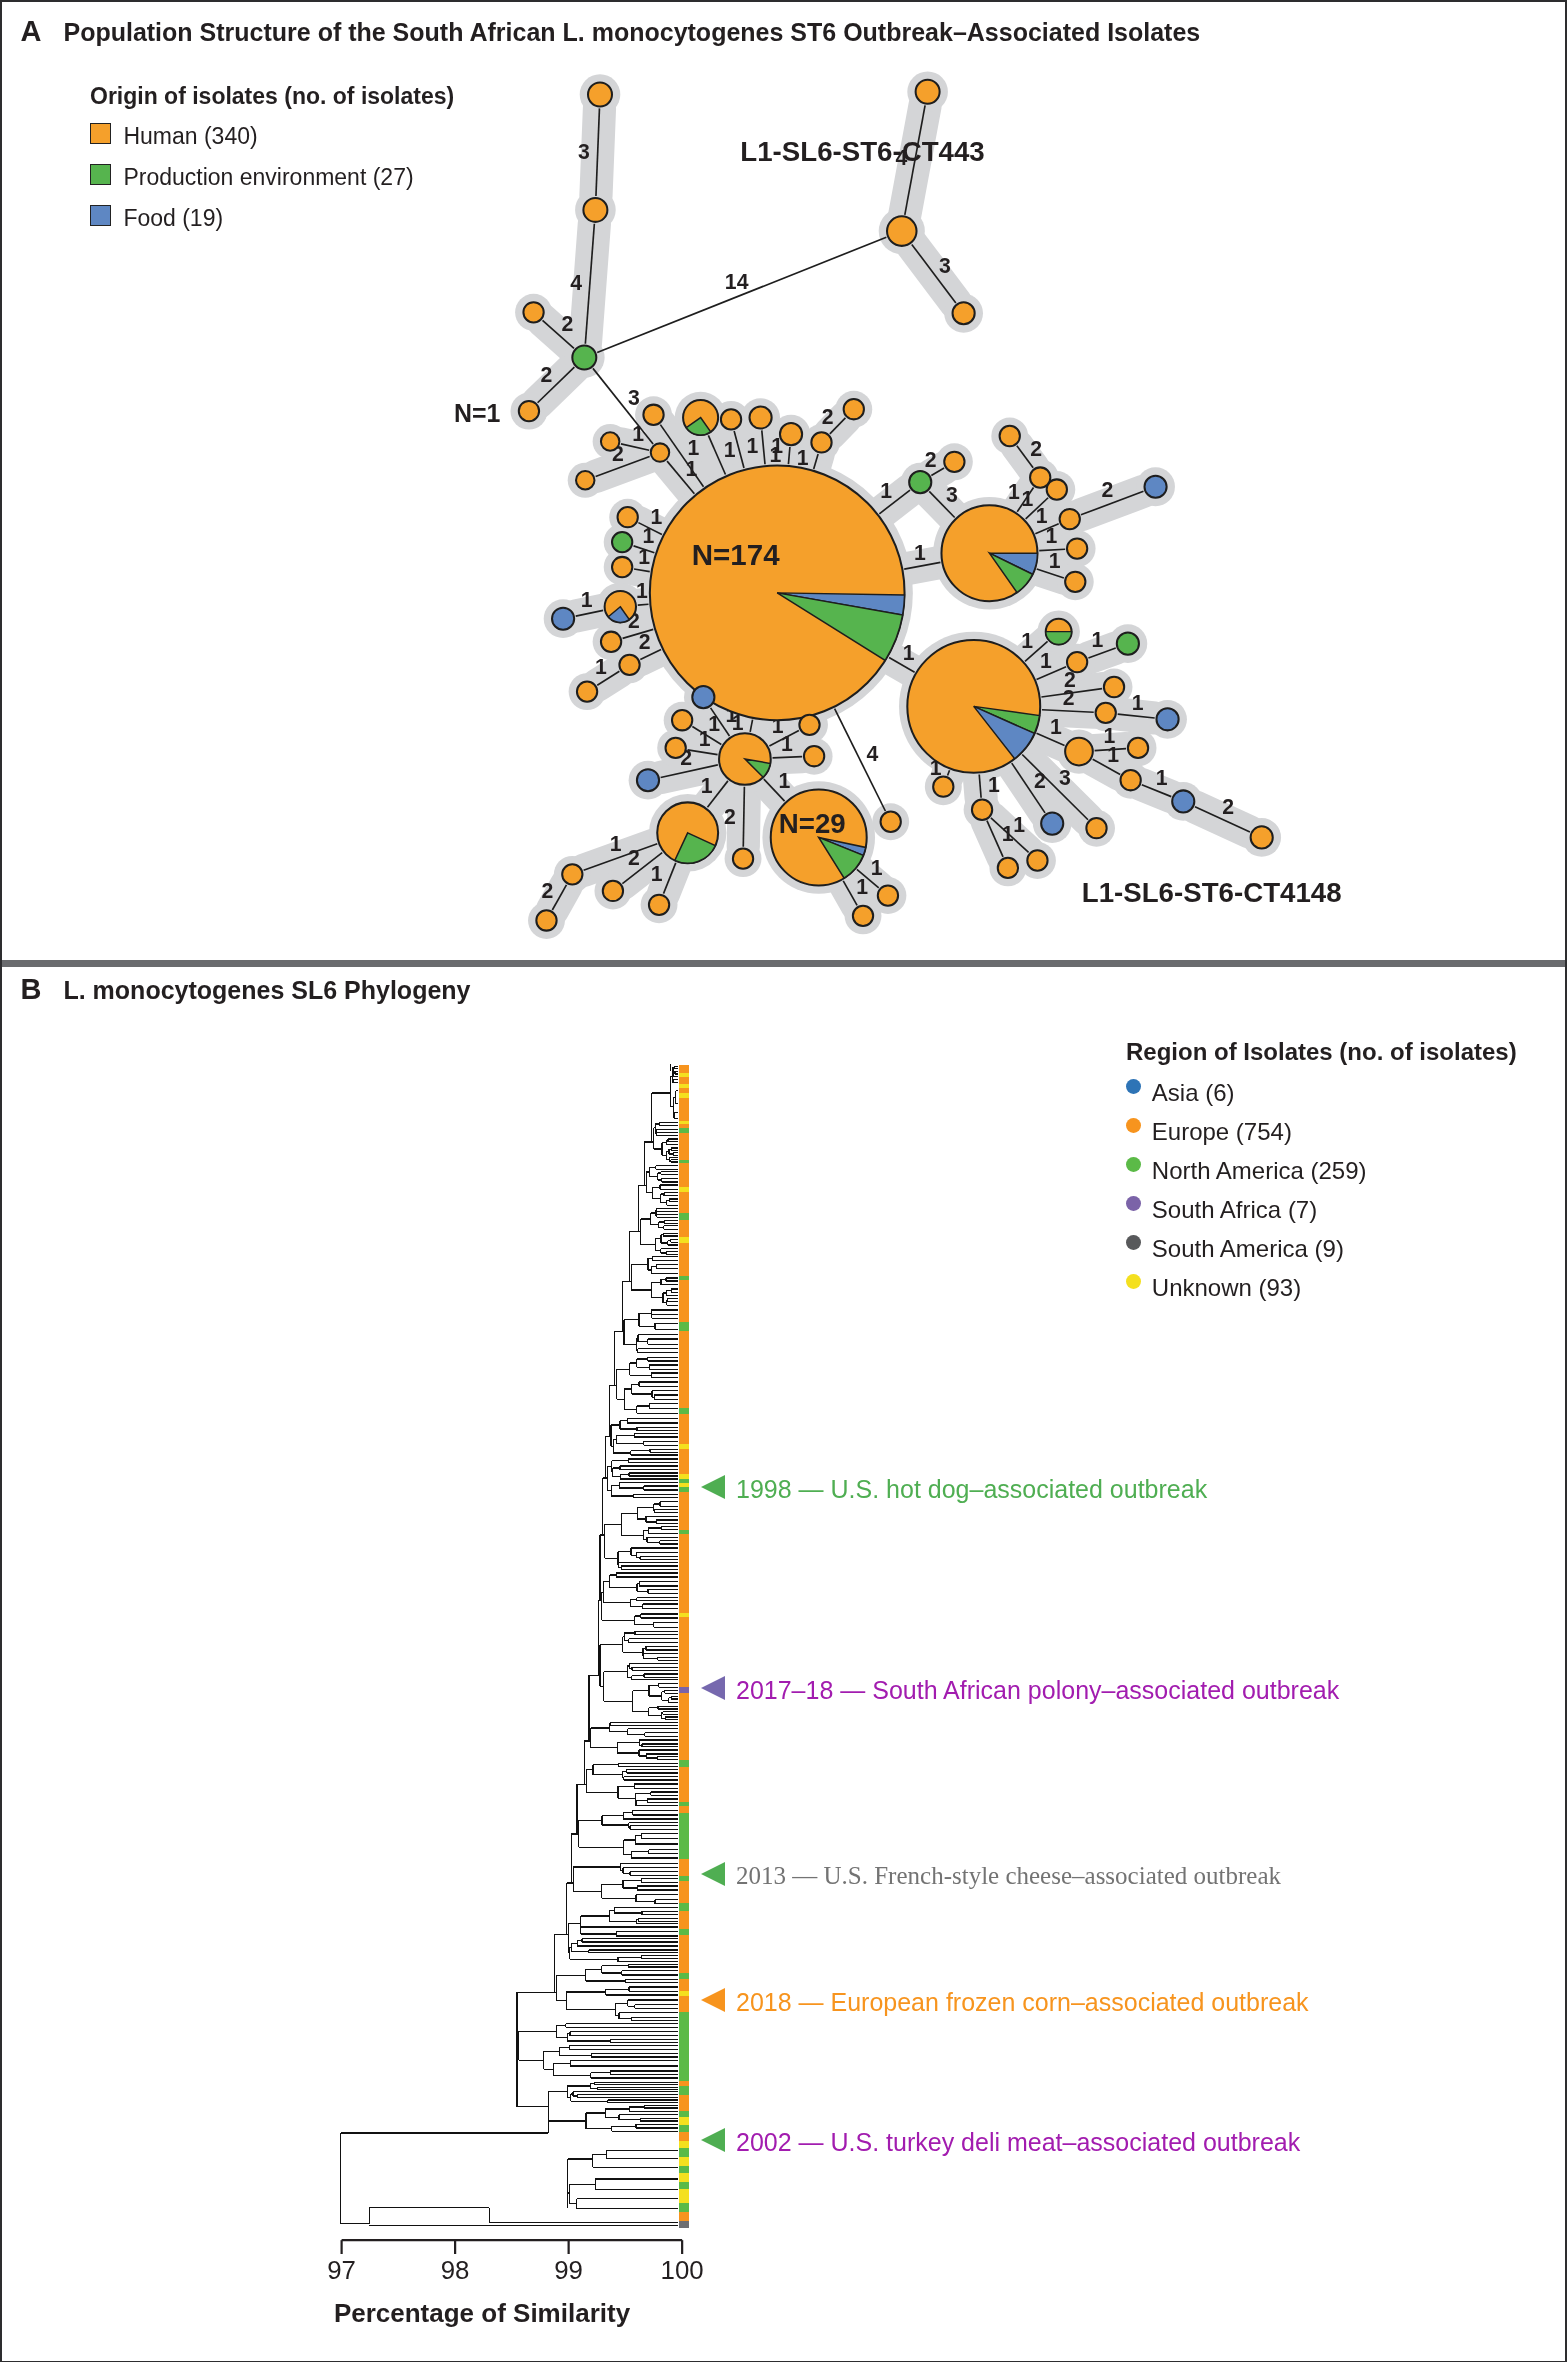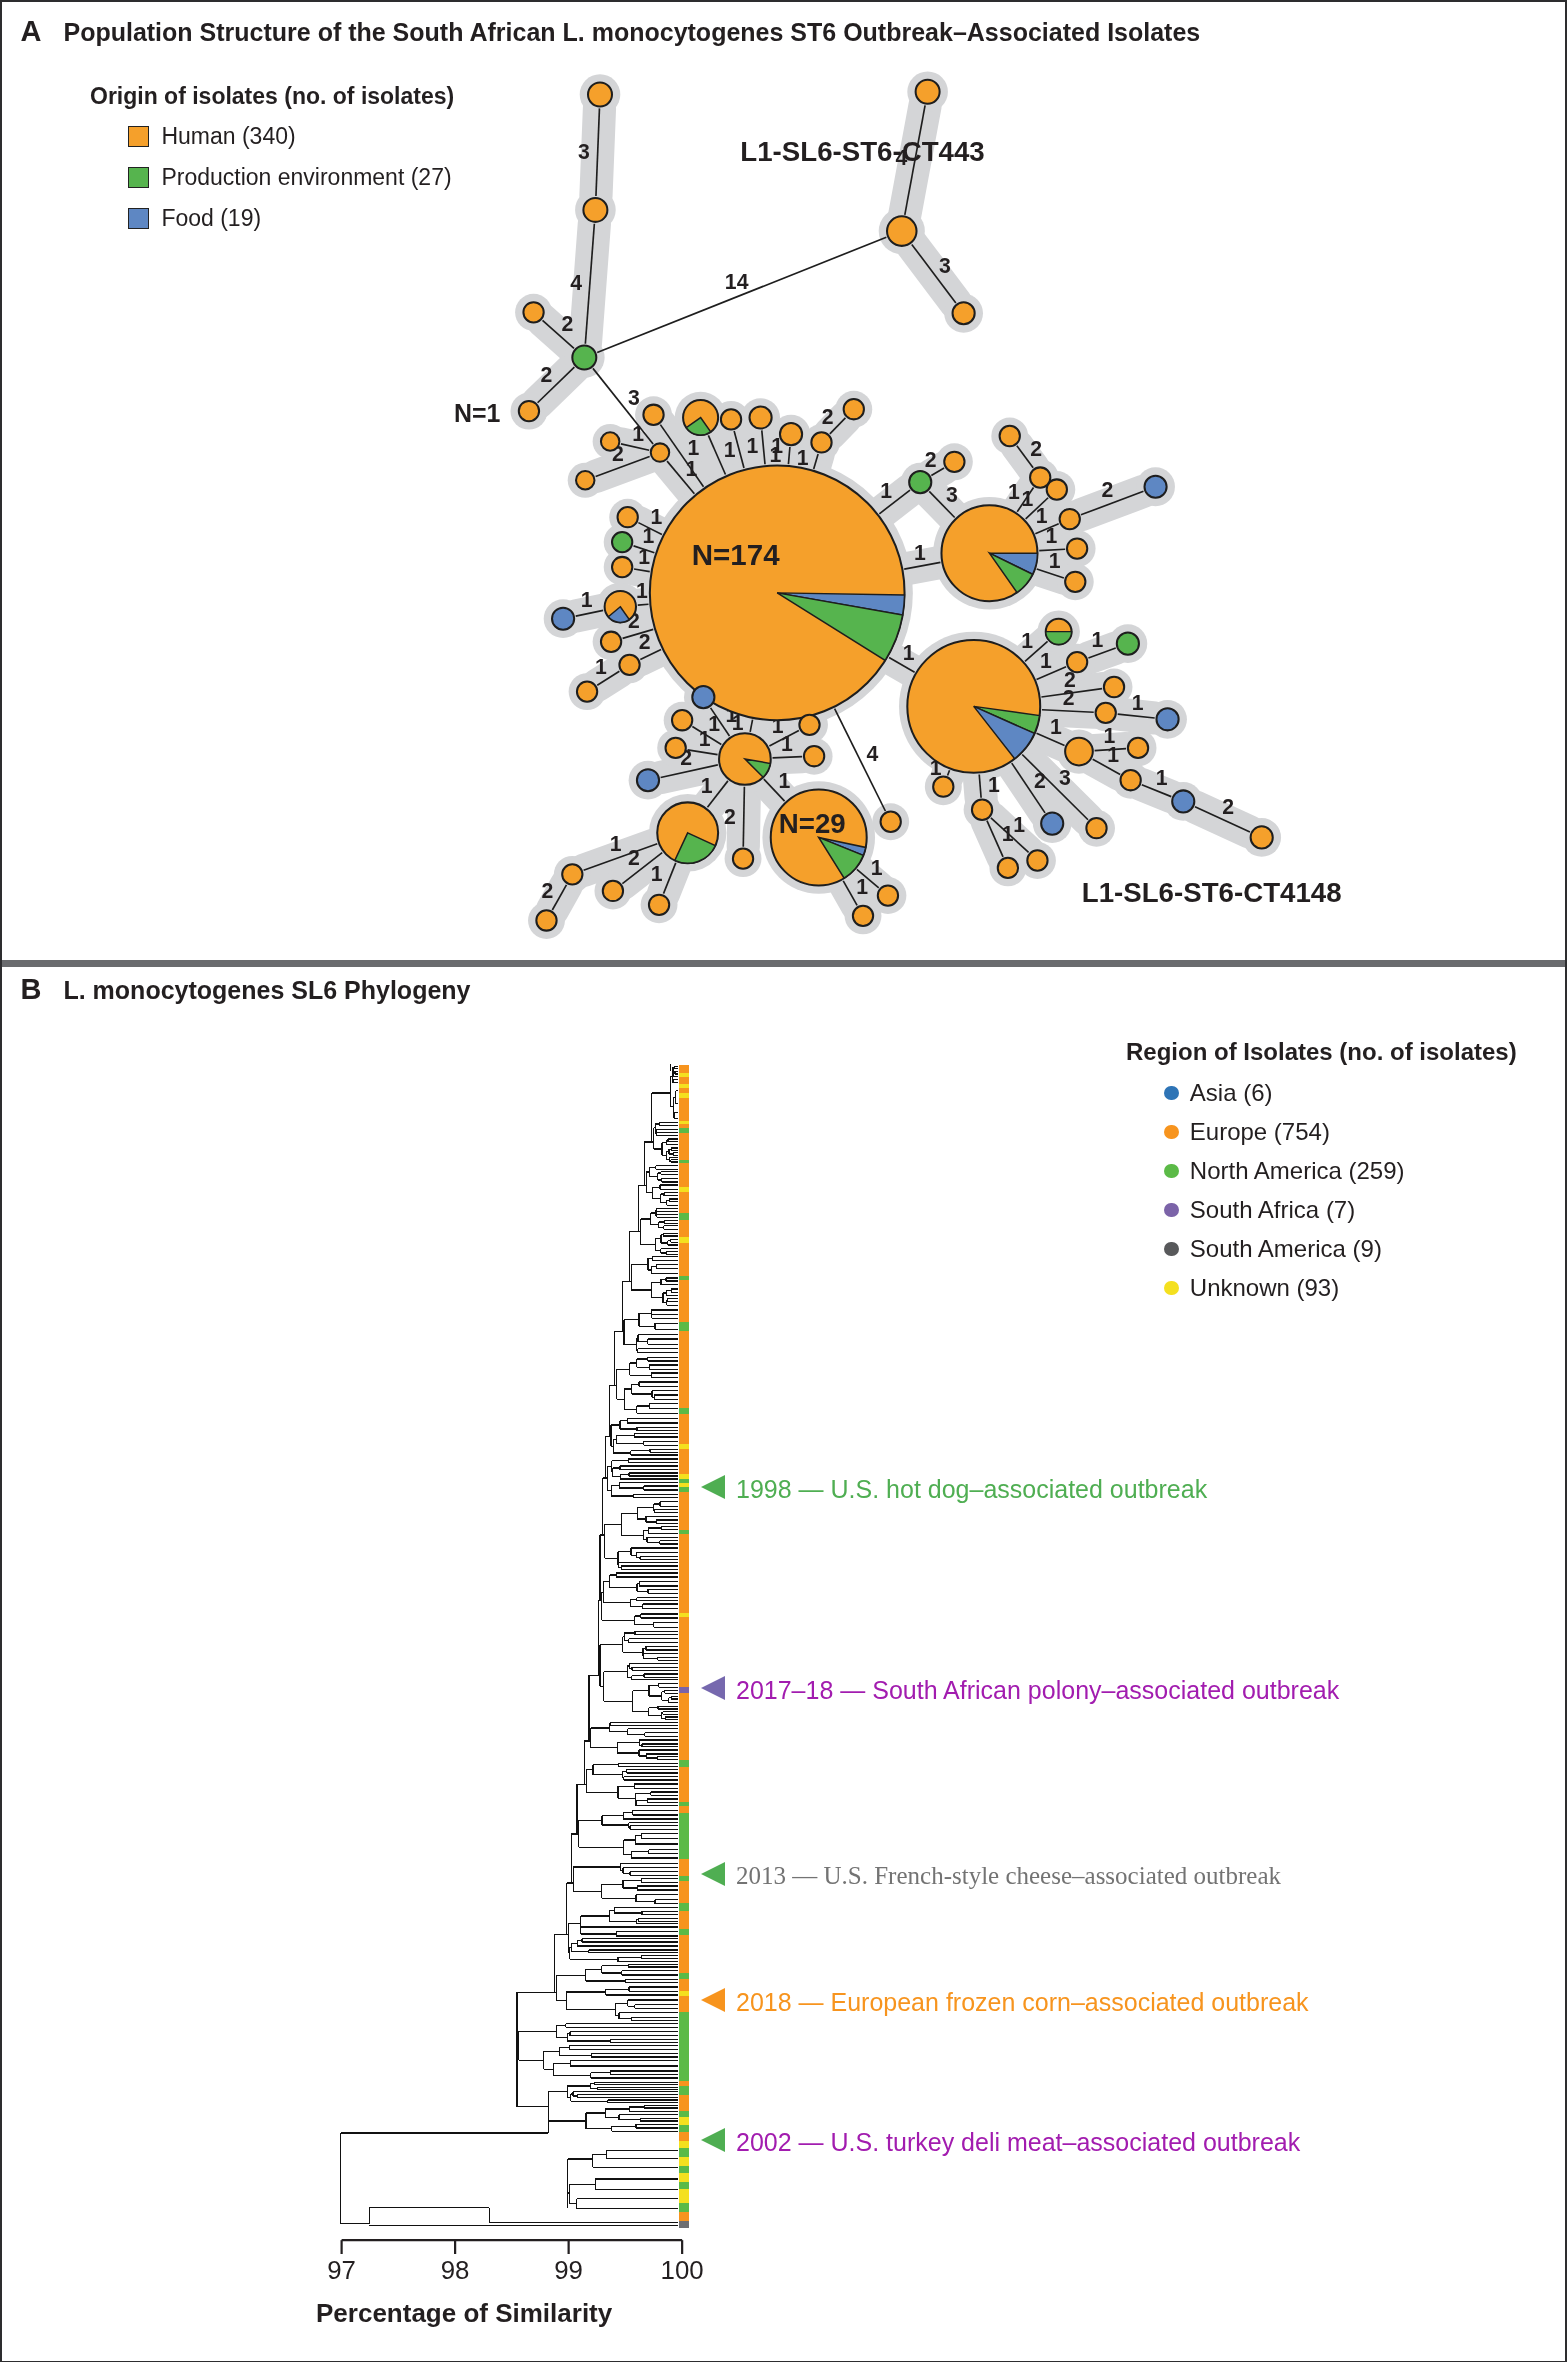--- a/index.html
+++ b/index.html
@@ -12,29 +12,29 @@
   .panel-title{font-weight:bold;font-size:25px;margin-left:22px;}
   .panel-title .it{}
   #hdrA{left:18.5px;top:13px;}
   #hdrB{left:18.5px;top:971px;}
   .legend{position:absolute;}
   #legendA{left:88px;top:81px;}
   #legendB{left:1124px;top:1036px;}
   .legend-title{font-weight:bold;font-size:23px;margin-bottom:13px;}
   #legendB .legend-title{font-size:24px;text-align:right;}
   .legend-items{list-style:none;margin:0;padding:0;}
-  .legend-items li{display:flex;align-items:center;margin-bottom:14px;font-size:23px;margin-left:38px;}
+  .legend-items li{display:flex;margin-bottom:14px;font-size:23px;}
   #legendB .legend-items li{font-size:24px;margin-bottom:11px;}
   .swatch{width:19.4px;height:19.4px;border:1.8px solid #222;margin-right:12px;flex:0 0 auto;}
   .dot{width:14.8px;height:14.8px;border-radius:50%;margin-right:11px;flex:0 0 auto;}
   .annot{position:absolute;display:flex;white-space:nowrap;font-size:25px;}
   .annot .tri{width:0;height:0;border-top:12px solid transparent;border-bottom:12px solid transparent;
               border-right:24px solid #000;margin-right:11px;}
   .sep{position:absolute;left:0;width:1567px;height:7.4px;background:#6a6b6e;top:958px;}
-  #axis-title{left:314px;top:2296px;width:332px;font-weight:bold;font-size:26px;}
+  #axis-title{left:314px;top:2296px;width:332px;text-align:center;font-weight:bold;font-size:26px;}
 </style>
 </head>
 <body>
 
 <div class="fig">
 
   <svg id="fig-canvas" width="1567" height="2363" viewBox="0 0 1698 2560">
       <g>
         <line x1="647.4004794247669" y1="114.98801438082684" x2="643.5995205752331" y2="210.01198561917317" stroke="#D4D5D7" stroke-width="36" stroke-linecap="round"></line>
         <line x1="641.8781507763755" y1="239.95798964832684" x2="632.1218492236245" y2="370.0420103516732" stroke="#D4D5D7" stroke-width="36" stroke-linecap="round"></line>

